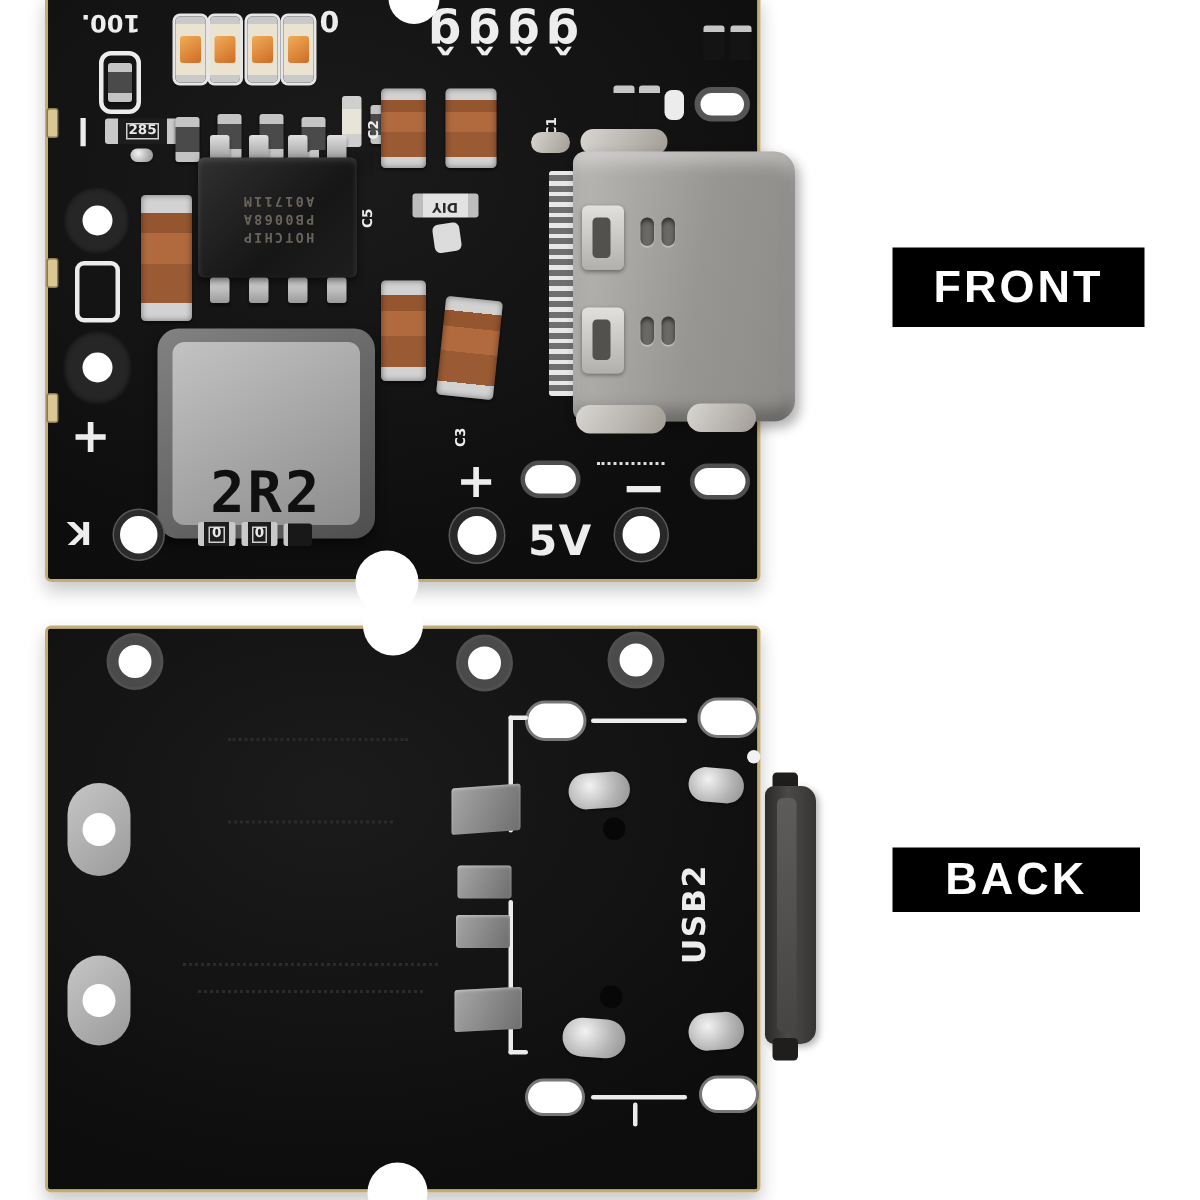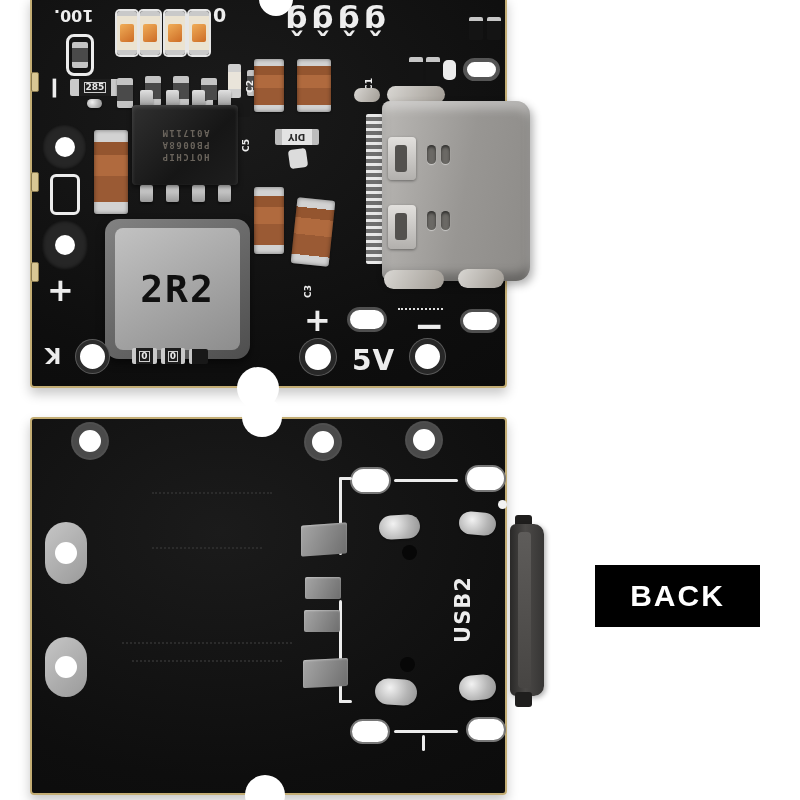--- a/index.html
+++ b/index.html
@@ -30,21 +30,21 @@
   .dotsw{border-top:2px dotted #dedede;height:0;}
   .smdflat{background:linear-gradient(115deg,#a6a6a6,#6e6e6e);border-radius:2px;box-shadow:inset 0 1px 2px rgba(255,255,255,.35);}
   .outline{border:3px solid #ececec;border-radius:8px;}
   .cast{background:#d9c794;border:1px solid #8a7a4f;border-radius:2px;}
   .tag{background:#000;color:#fff;display:flex;align-items:center;justify-content:center;font-family:"Liberation Sans",sans-serif;font-weight:bold;font-size:30px;letter-spacing:2px;}
   .chipbody{background:linear-gradient(135deg,#303030,#161616 60%,#1e1e1e);border-radius:4px;box-shadow:inset 0 2px 4px rgba(255,255,255,.14),0 2px 5px rgba(0,0,0,.55);display:flex;align-items:center;justify-content:center;}
   .chiptxt{color:#6a645c;font-family:"DejaVu Sans Mono",monospace;font-size:9px;font-weight:bold;letter-spacing:1.5px;text-align:center;line-height:1.35;}
   .chiptxt span{display:block;}
   .pin{background:linear-gradient(#e0e0e0,#9a9a9a);border-radius:2px;box-shadow:0 2px 2px rgba(0,0,0,.45);}
   .indo{background:linear-gradient(145deg,#828282,#4e4e4e);border-radius:14px;box-shadow:0 4px 8px rgba(0,0,0,.5);}
-  .indi{position:absolute;left:10px;top:9px;right:10px;bottom:9px;background:linear-gradient(150deg,#c2c2c2,#8d8d8d);border-radius:8px;display:flex;align-items:center;justify-content:center;}
+  .indi{position:absolute;left:10px;top:9px;right:10px;bottom:9px;background:linear-gradient(150deg,#c2c2c2,#8d8d8d);border-radius:8px;display:flex;align-items:flex-end;justify-content:center;}
   .indtxt{font-family:"DejaVu Sans Mono",monospace;font-size:38px;font-weight:bold;color:#101010;letter-spacing:2px;}
   .usbbody{background:linear-gradient(100deg,#bab8b5,#989693 55%,#8d8b88);border-radius:8px 14px 14px 8px;box-shadow:inset 0 8px 10px rgba(255,255,255,.35),inset 0 -8px 10px rgba(0,0,0,.28),3px 4px 8px rgba(0,0,0,.3);}
   .usbpins{background:repeating-linear-gradient(to bottom,#e8e8e8 0 3px,#6f6f6f 3px 7px);border-radius:2px;}
   .usbtab{background:linear-gradient(#e2e0dd,#b2b0ad);border-radius:4px;box-shadow:0 1px 3px rgba(0,0,0,.4);}
   .usbslot{background:#6b6965;border-radius:999px;box-shadow:inset 0 2px 3px rgba(0,0,0,.55),0 1px 1px rgba(255,255,255,.45);}
   .metal{background:linear-gradient(120deg,#d9d7d3,#a19c95);border-radius:999px;}
   .usbedge{background:linear-gradient(to right,#2a2928,#4b4947 45%,#363534);border-radius:6px 10px 10px 6px;box-shadow:2px 2px 5px rgba(0,0,0,.3);}
   .nub{background:#1f1e1d;border-radius:3px;}
 </style>
 </head>
@@ -243,17 +243,20 @@
       <div class="a nub" style="left:7px;top:0;width:17px;height:15px;"></div>
       <div class="a usbedge" style="left:2px;top:9px;width:34px;height:172px;"></div>
       <div class="a" style="left:10px;top:17px;width:13px;height:156px;background:linear-gradient(#5e5c5a,#474543);border-radius:4px;"></div>
       <div class="a nub" style="left:7px;top:177px;width:17px;height:15px;"></div>
     </div>
   </div>
 
   <div class="a" style="left:242px;top:397px;width:40px;height:40px;background:#fff;border-radius:50%;"></div>
   <div class="a" style="left:245px;top:775px;width:40px;height:40px;background:#fff;border-radius:50%;"></div>
 
-  <div class="a tag" style="left:595px;top:565px;width:165px;height:62px;">
+  <div class="a tag" style="left:595px;top:165px;width:168px;height:53px;">
+    <span>FRONT</span>
+  </div>
+  <div class="a tag" style="left:595px;top:565px;width:165px;height:43px;">
     <span>BACK</span>
   </div>
 
 </div>
 
 </body></html>

